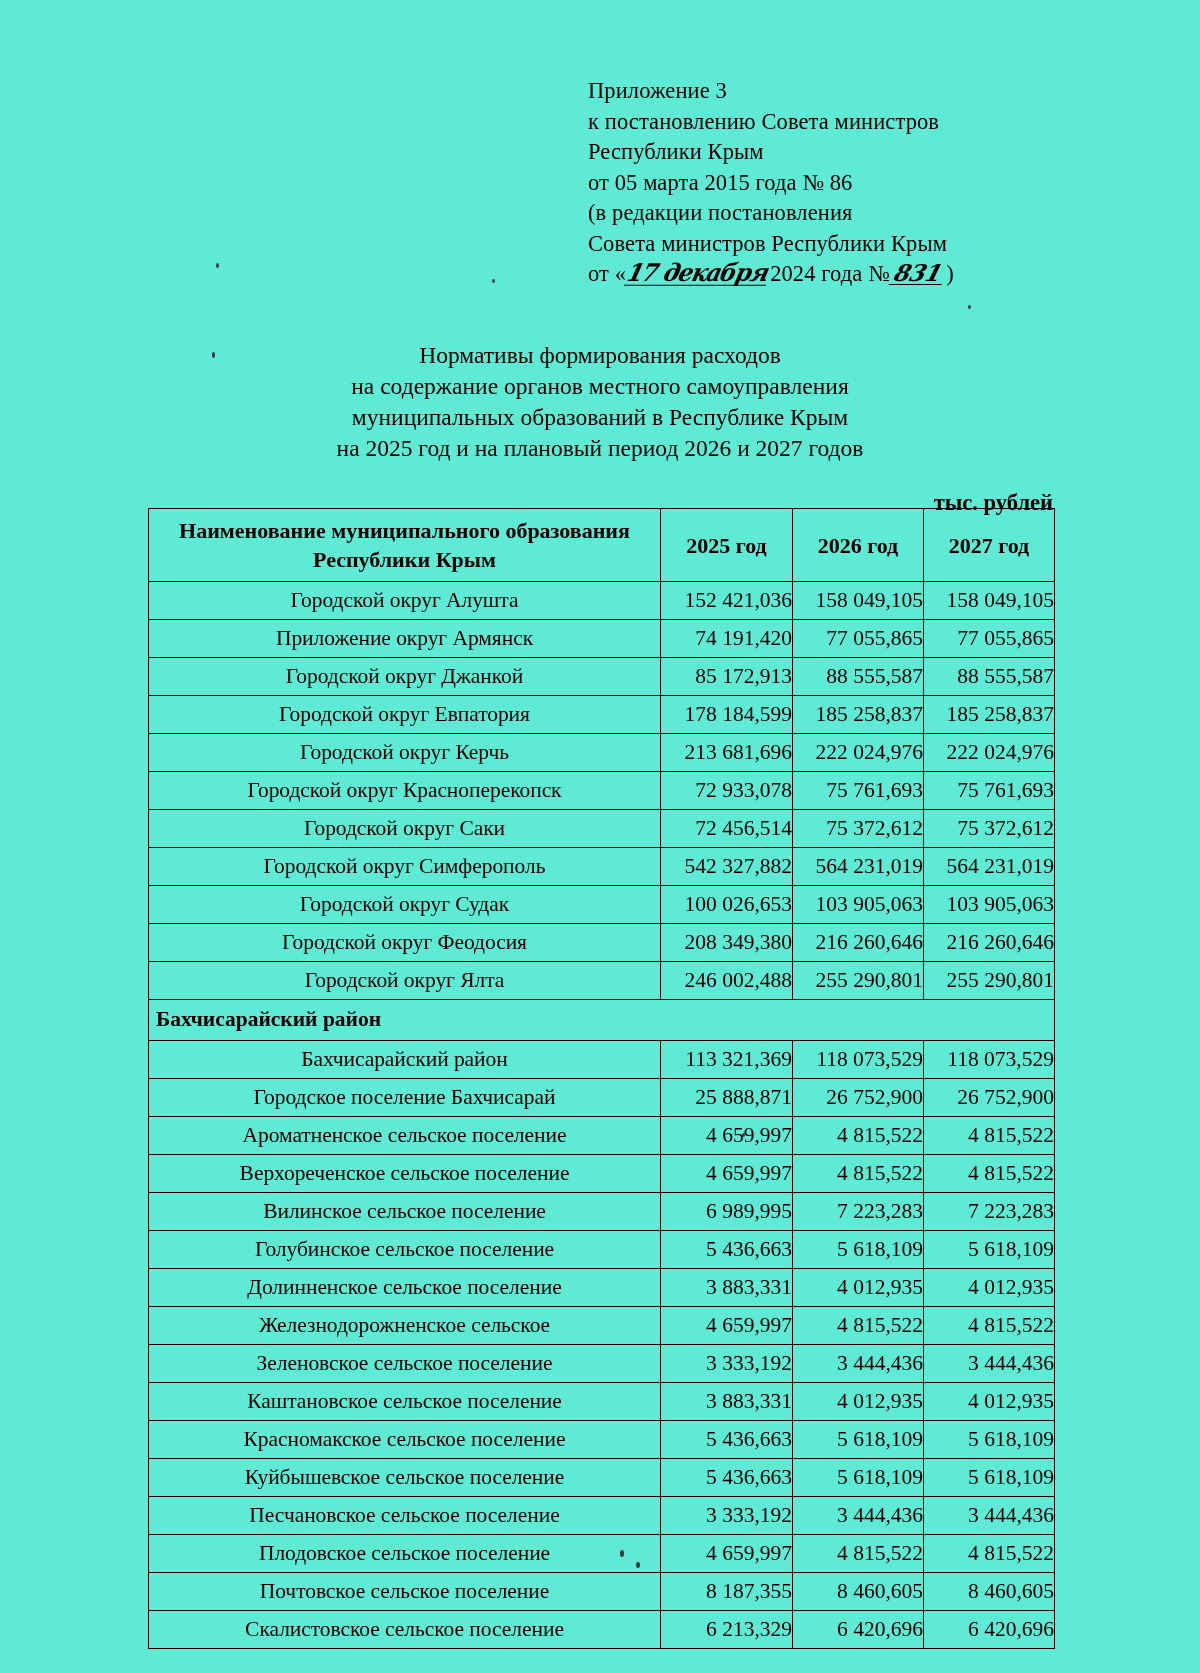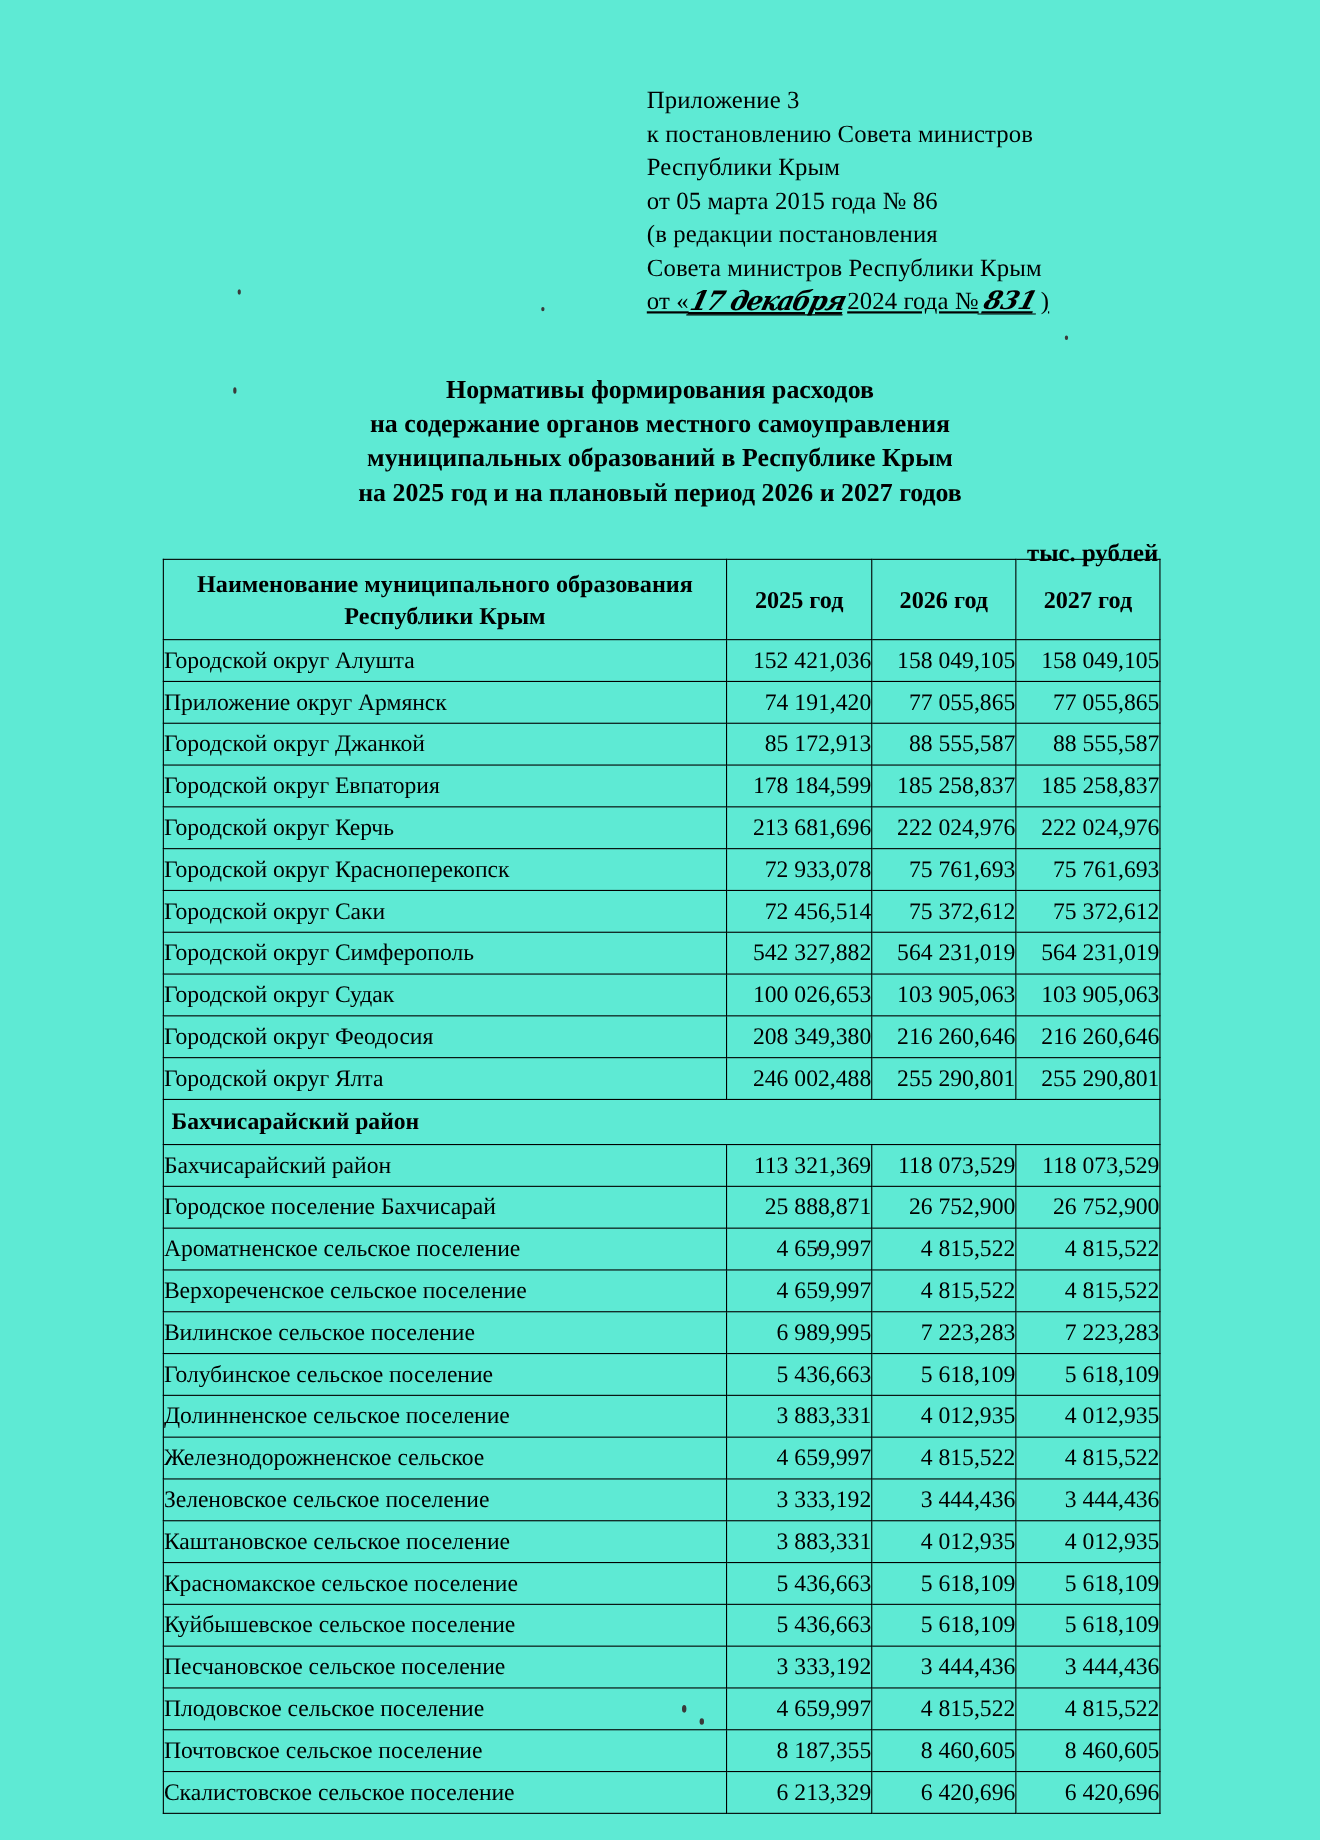--- a/index.html
+++ b/index.html
@@ -27,21 +27,20 @@
     width: 470px;
     font-size: 22.5px;
     line-height: 30.5px;
     letter-spacing: 0.1px;
   }
   .ref-line { white-space: nowrap; }
   .ref-line-sign {
     white-space: nowrap;
     display: flex;
     align-items: baseline;
-    text-decoration: underline;
   }
   .hand {
     font-family: "DejaVu Serif", serif;
     font-style: italic;
     font-weight: bold;
     font-size: 23px;
     letter-spacing: -1.2px;
     transform: skewX(-14deg) scaleY(1.06);
     display: inline-block;
     border-bottom: 1.6px solid #000;
@@ -63,21 +62,21 @@
     line-height: 1;
   }
 
   
   .doc-title {
     position: absolute;
     left: 0;
     top: 340px;
     width: 1200px;
     text-align: center;
-    font-weight: bold;
+    font-weight: normal;
     font-size: 23.5px;
     line-height: 31px;
   }
   .doc-title div { white-space: nowrap; }
 
   
   .units {
     position: absolute;
     right: 147px;
     top: 490px;
@@ -111,21 +110,21 @@
   }
   table.norms thead th {
     font-weight: bold;
     text-align: center;
     font-size: 22px;
     line-height: 29px;
     height: 68px;
     padding: 2px 6px;
   }
   td.name {
-    text-align: left;
+    text-align: center;
     padding: 1px 4px 2px 7px;
     height: 37px;
     line-height: 25px;
     white-space: nowrap;
     letter-spacing: -0.05px;
   }
   td.num {
     text-align: right;
     padding: 1px 8px 2px 4px;
     height: 37px;

